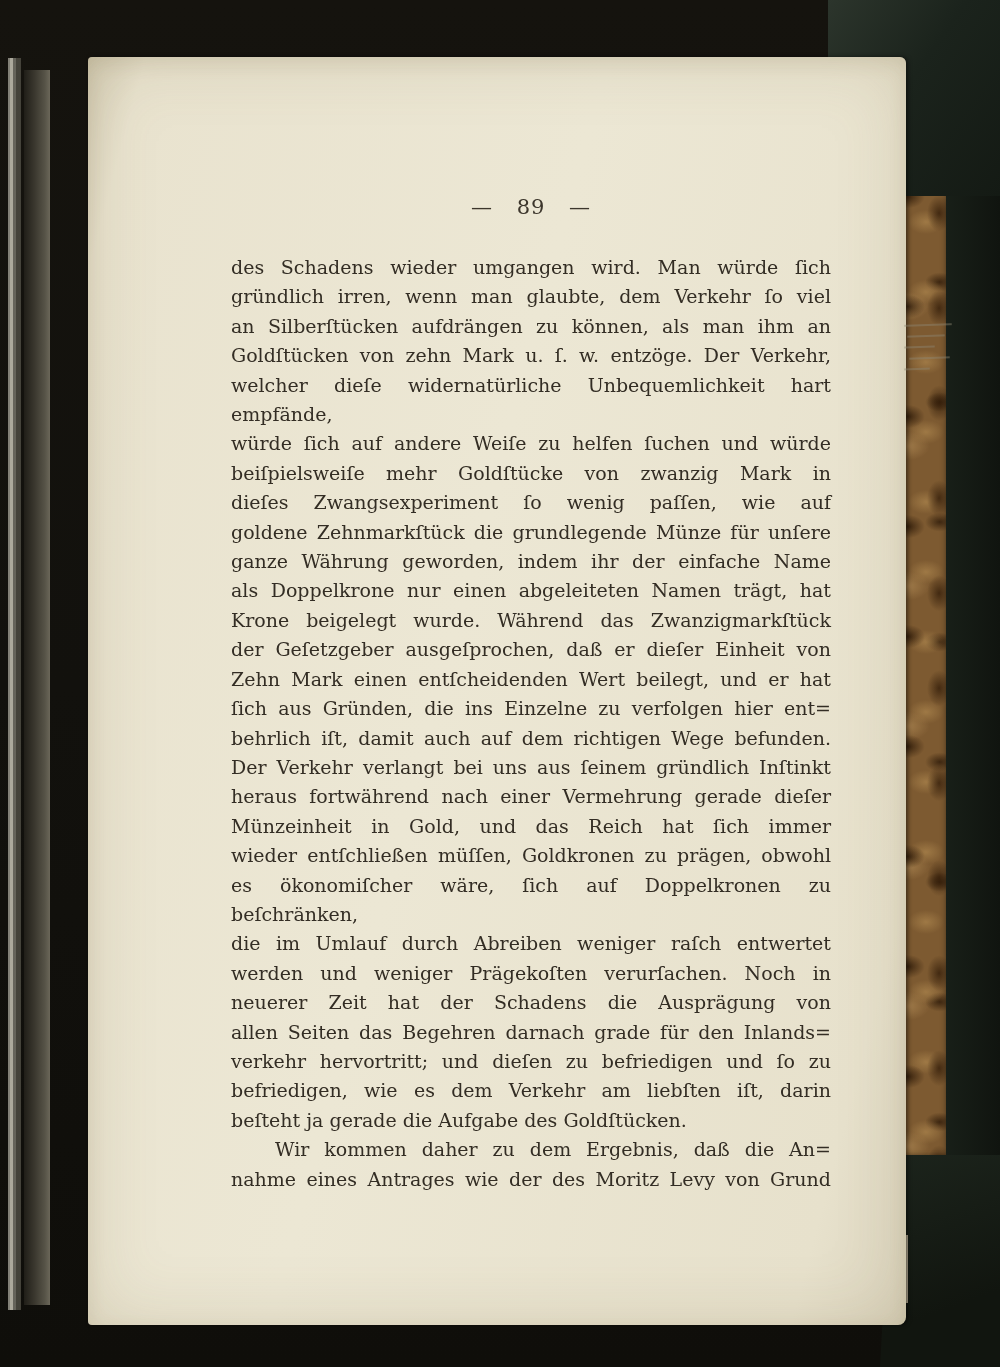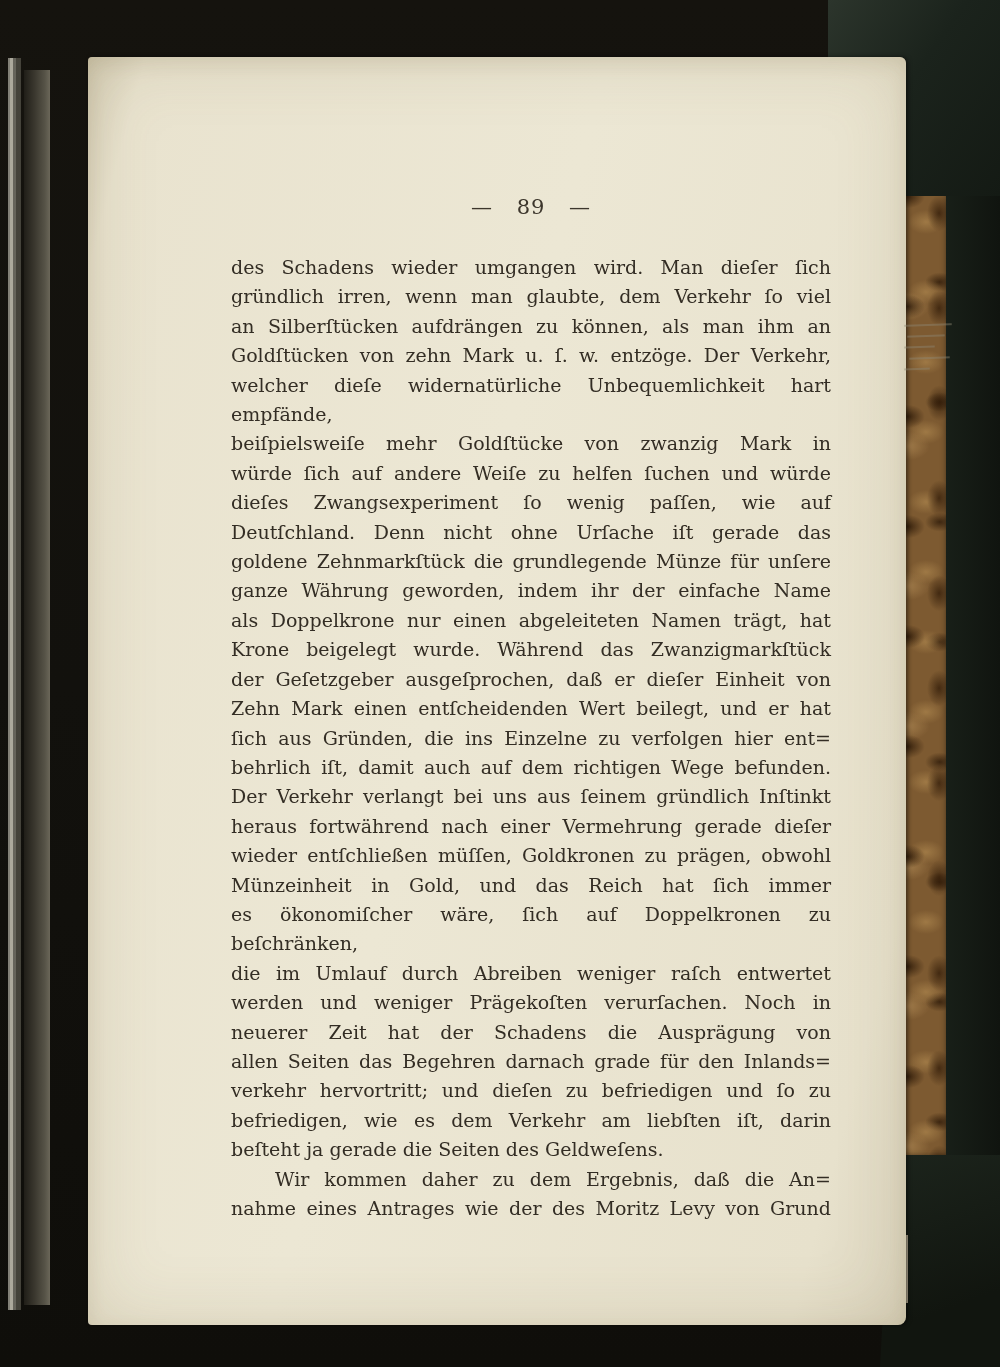--- a/index.html
+++ b/index.html
@@ -110,49 +110,48 @@
 
   <div class="fore-edge"></div>
   <div class="fore-edge-bottom"></div>
   <div class="pencil-mark-red"></div>
 
   <div class="cover-corner"></div>
 
   <div class="page">
     <div class="page-number">— 89 —</div>
     <div class="text-block" id="text-block">
-        <div class="line">des Schadens wieder umgangen wird. Man dieſer ſich</div>
+        <div class="line">des Schadens wieder umgangen wird. Man würde ſich</div>
         <div class="line">gründlich irren, wenn man glaubte, dem Verkehr ſo viel</div>
         <div class="line">an Silberſtücken aufdrängen zu können, als man ihm an</div>
         <div class="line">Goldſtücken von zehn Mark u. ſ. w. entzöge. Der Verkehr,</div>
         <div class="line">welcher dieſe widernatürliche Unbequemlichkeit hart empfände,</div>
+        <div class="line">würde ſich auf andere Weiſe zu helfen ſuchen und würde</div>
         <div class="line">beiſpielsweiſe mehr Goldſtücke von zwanzig Mark in</div>
-        <div class="line">würde ſich auf andere Weiſe zu helfen ſuchen und würde</div>
         <div class="line">dieſes Zwangsexperiment ſo wenig paſſen, wie auf</div>
-        <div class="line">Deutſchland. Denn nicht ohne Urſache iſt gerade das</div>
         <div class="line">goldene Zehnmarkſtück die grundlegende Münze für unſere</div>
         <div class="line">ganze Währung geworden, indem ihr der einfache Name</div>
         <div class="line">als Doppelkrone nur einen abgeleiteten Namen trägt, hat</div>
         <div class="line">Krone beigelegt wurde. Während das Zwanzigmarkſtück</div>
         <div class="line">der Geſetzgeber ausgeſprochen, daß er dieſer Einheit von</div>
         <div class="line">Zehn Mark einen entſcheidenden Wert beilegt, und er hat</div>
         <div class="line">ſich aus Gründen, die ins Einzelne zu verfolgen hier ent=</div>
         <div class="line">behrlich iſt, damit auch auf dem richtigen Wege befunden.</div>
         <div class="line">Der Verkehr verlangt bei uns aus ſeinem gründlich Inſtinkt</div>
         <div class="line">heraus fortwährend nach einer Vermehrung gerade dieſer</div>
+        <div class="line">Münzeinheit in Gold, und das Reich hat ſich immer</div>
         <div class="line">wieder entſchließen müſſen, Goldkronen zu prägen, obwohl</div>
-        <div class="line">Münzeinheit in Gold, und das Reich hat ſich immer</div>
         <div class="line">es ökonomiſcher wäre, ſich auf Doppelkronen zu beſchränken,</div>
         <div class="line">die im Umlauf durch Abreiben weniger raſch entwertet</div>
         <div class="line">werden und weniger Prägekoſten verurſachen. Noch in</div>
         <div class="line">neuerer Zeit hat der Schadens die Ausprägung von</div>
         <div class="line">allen Seiten das Begehren darnach grade für den Inlands=</div>
         <div class="line">verkehr hervortritt; und dieſen zu befriedigen und ſo zu</div>
         <div class="line">befriedigen, wie es dem Verkehr am liebſten iſt, darin</div>
-        <div class="line no-just">beſteht ja gerade die Seiten des Geldweſens.</div>
+        <div class="line no-just">beſteht ja gerade die Aufgabe des Goldſtücken.</div>
         <div class="line indent">Wir kommen daher zu dem Ergebnis, daß die An=</div>
         <div class="line">nahme eines Antrages wie der des Moritz Levy von Grund</div>
       </div>
     <div class="pencil-notes">
       <i></i>
         <i></i>
         <i></i>
         <i></i>
         <i></i>
     </div>

